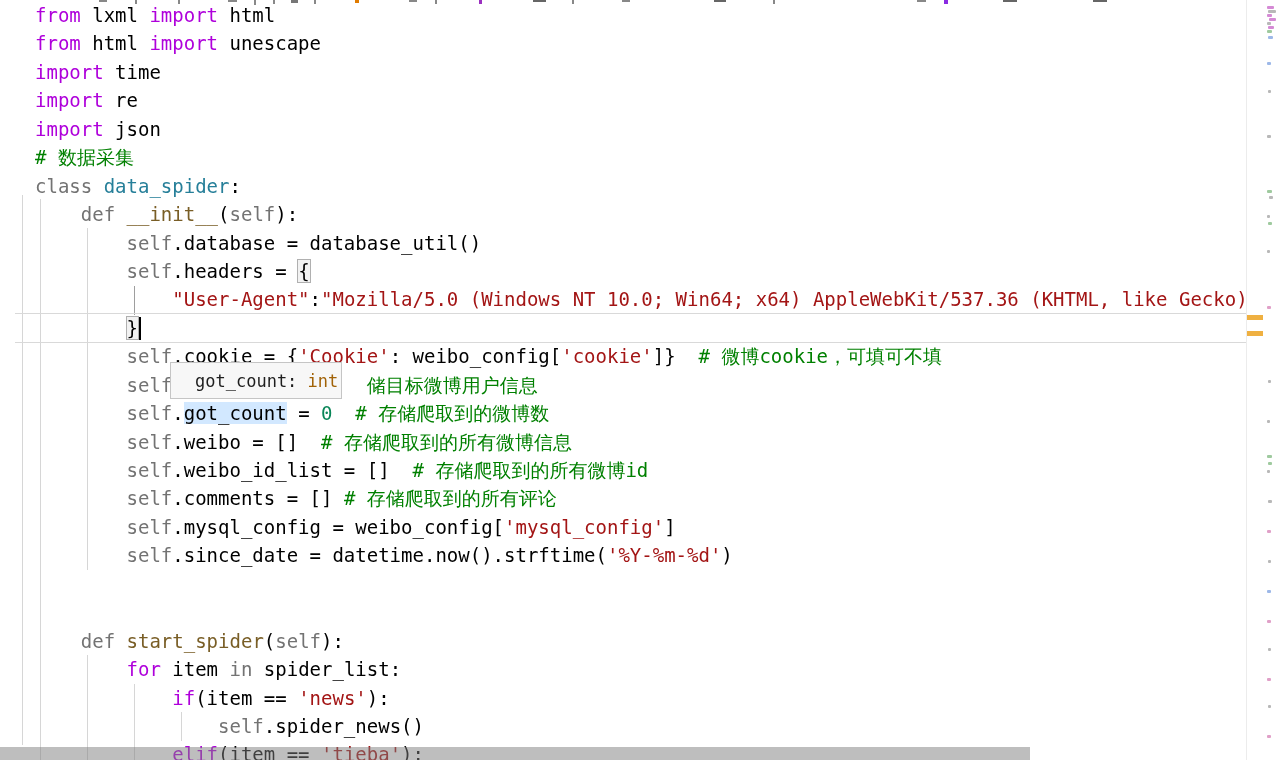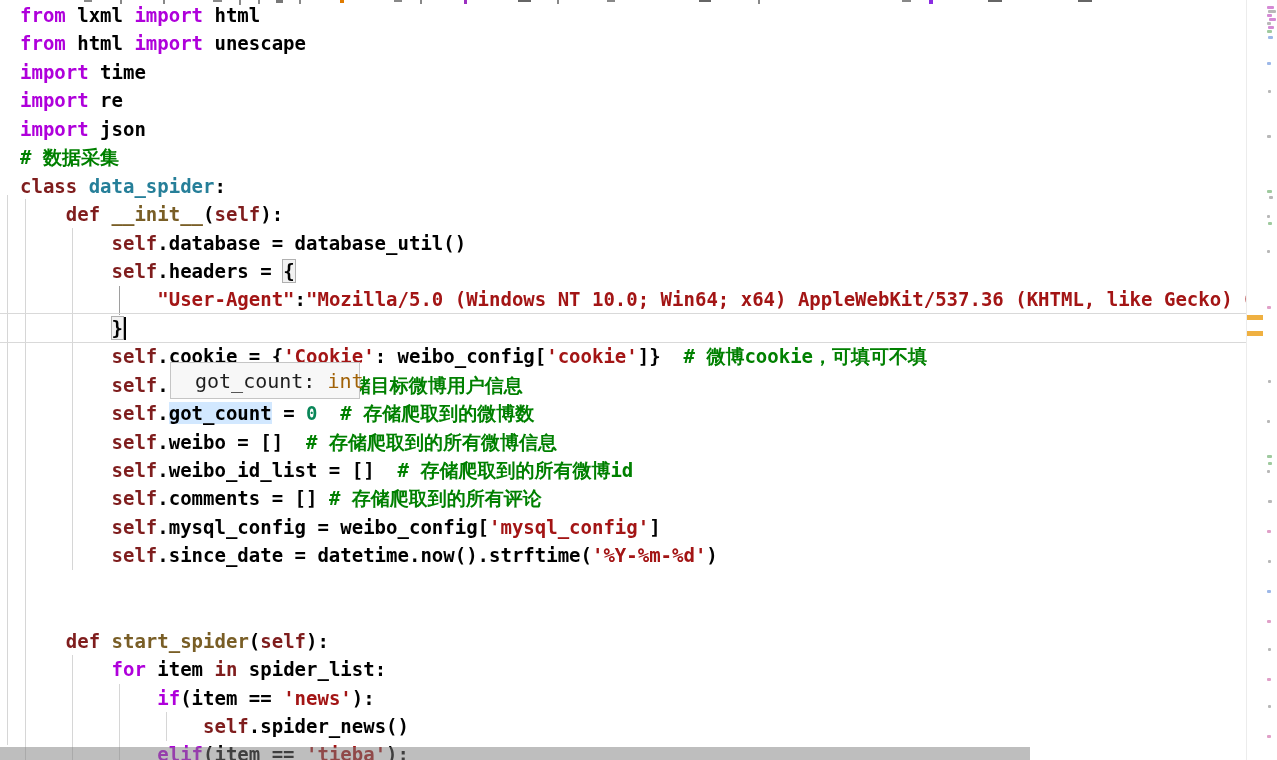--- a/index.html
+++ b/index.html
@@ -1,37 +1,37 @@
 <!DOCTYPE html>
 <html><head>
 <meta charset="utf-8">
 <style>
   html,body{margin:0;padding:0;background:#ffffff;width:1277px;height:760px;overflow:hidden;}
   #editor{position:absolute;left:0;top:0;width:1277px;height:760px;
     font-family:"DejaVu Sans Mono","Liberation Mono",monospace;font-size:19px;color:#000;}
-  #viewport{position:absolute;left:0;top:0;width:1246px;height:760px;overflow:hidden;font-weight:bold;}
+  #viewport{position:absolute;left:15px;top:0;width:1246px;height:760px;overflow:hidden;}
   #code-lines{position:absolute;left:20px;top:1px;white-space:pre;line-height:28.45px;}
   .code-line{height:28.45px;}
   .tk-pl{color:#000000}
-  .tk-kw{color:#7f1d1d}
+  .tk-kw{color:#737373}
   .tk-kw2{color:#af00db}
   .tk-cls{color:#267f99}
   .tk-fn{color:#795e26}
   .tk-str{color:#a31515}
   .tk-com{color:#008000}
   .tk-num{color:#098658}
   .boxed{outline:1px solid #b0b0b0;background:rgba(210,210,210,0.28);}
   .hl{background:rgba(173,214,255,0.55);}
   .guide{position:absolute;width:1px;background:#d6d6d6;}
   .guide.dark{background:#9e9e9e;}
   .cur-line-border{position:absolute;left:0;width:1246px;height:1px;background:#d9d9d9;}
   #caret{position:absolute;width:2px;height:23px;background:#000;}
-  #hover-tooltip{position:absolute;left:170px;top:362px;width:190px;height:37px;box-sizing:border-box;
+  #hover-tooltip{position:absolute;left:170px;top:362px;width:172px;height:37px;box-sizing:border-box;
      background:#f7f7f7;border:1px solid #c5c5c5;display:flex;align-items:center;padding-left:24px;
-     font-family:"DejaVu Sans Mono","Liberation Mono",monospace;font-size:20px;z-index:10;white-space:pre;}
+     font-family:"DejaVu Sans Mono","Liberation Mono",monospace;font-size:17px;z-index:10;white-space:pre;}
   #hover-tooltip .sym{color:#1e1e1e}
   #hover-tooltip .typ{color:#a16207}
   #right-panel{position:absolute;left:1246px;top:0;width:31px;height:760px;background:#ffffff;border-left:1px solid #ececec;}
   .ruler-mark{position:absolute;left:0;width:16px;height:5px;background:#efb041;}
   .mm-mark{position:absolute;height:3px;border-radius:1px;}
   #h-scrollbar{position:absolute;left:0;top:746px;width:1246px;height:14px;z-index:20;}
   #h-thumb{position:absolute;left:0;top:1px;width:1030px;height:13px;background:rgba(125,125,125,0.5);}
   .frag{position:absolute;top:0;}
   #top-clip{position:absolute;left:0;top:0;width:1246px;height:6px;z-index:5;}
 </style>

